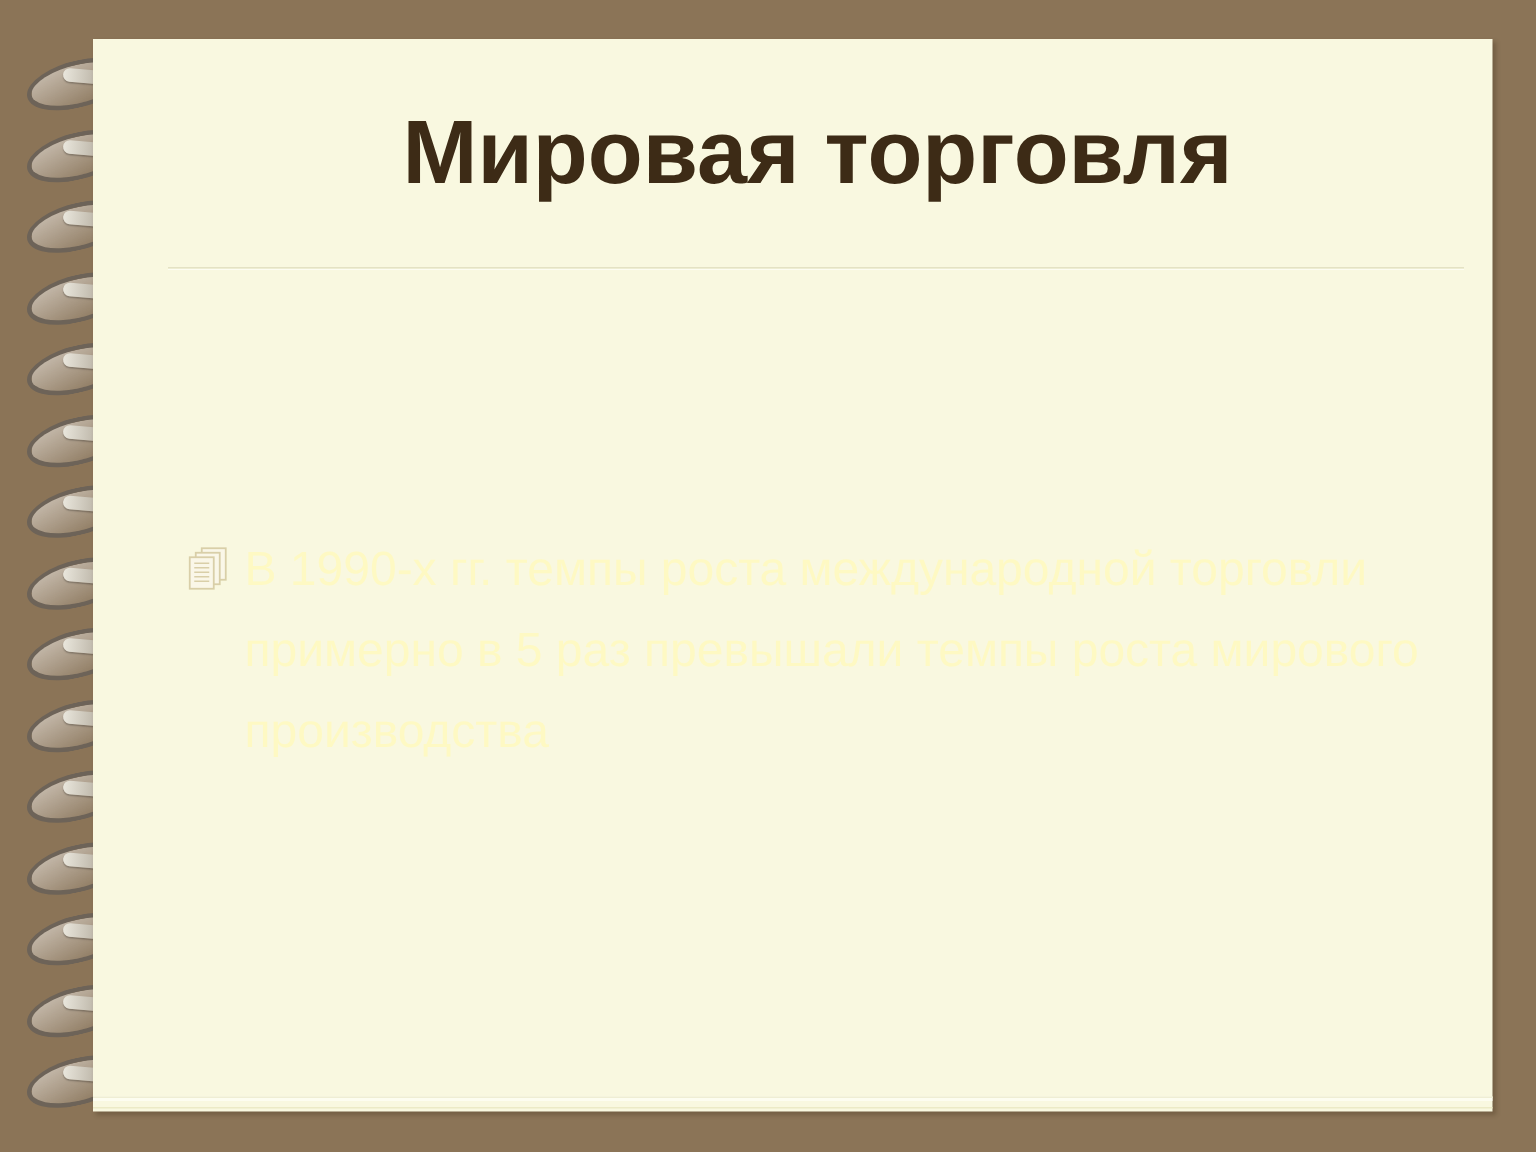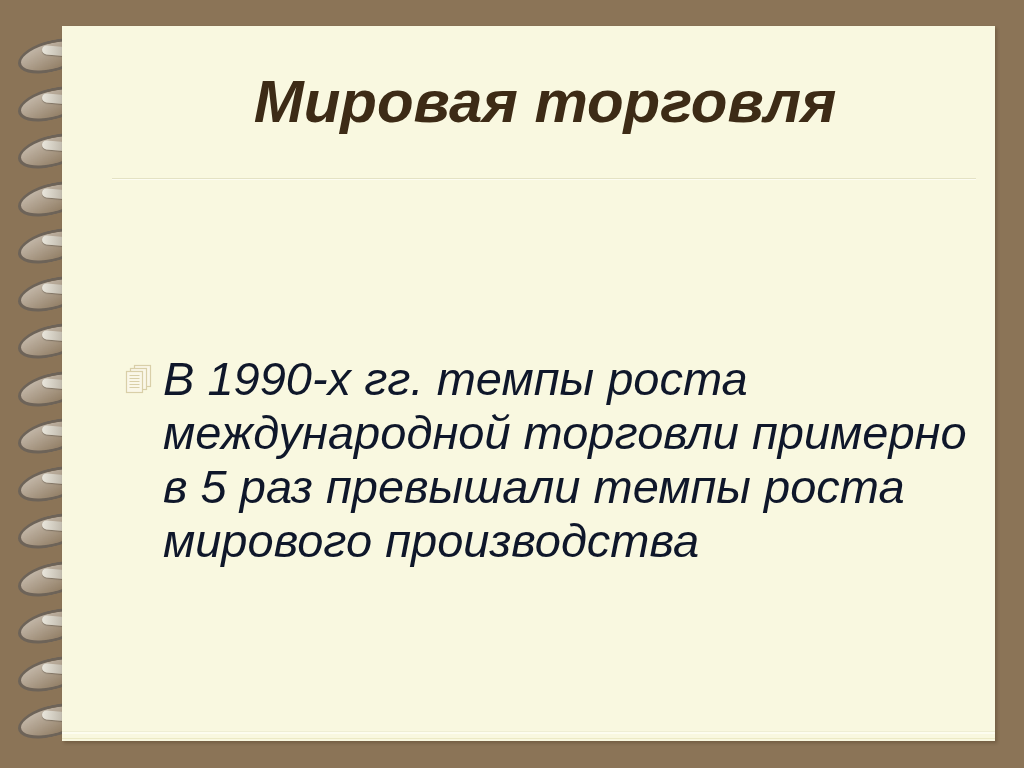--- a/index.html
+++ b/index.html
@@ -12,21 +12,20 @@
     overflow: hidden;
     background: #8b7457;
     font-family: "Liberation Sans", sans-serif;
   }
 
   #slide-root {
     position: relative;
     width: 1024px;
     height: 768px;
     background: #8b7457;
-    font-style: italic;
   }
 
   
   #notebook-page {
     position: absolute;
     left: 62px;
     top: 26px;
     width: 933px;
     height: 715px;
     background: #f9f8e0;
@@ -145,24 +144,24 @@
     top: 11px;
     width: 32px;
     height: 32px;
   }
   .bullet-icon svg {
     display: block;
   }
   .bullet-text {
     margin: 0;
     font-family: "Liberation Sans", sans-serif;
-    font-size: 47px;
+    font-size: 32px;
     font-weight: normal;
     line-height: 54px;
-    color: #0f172a;
+    color: #fef9c3;
   }
 </style>
 </head>
 <body>
 
 <div id="slide-root">
 
   <div id="spiral-binding">
       <div class="spiral-coil" style="top: 36px;">
         <div class="coil-wire"></div>

